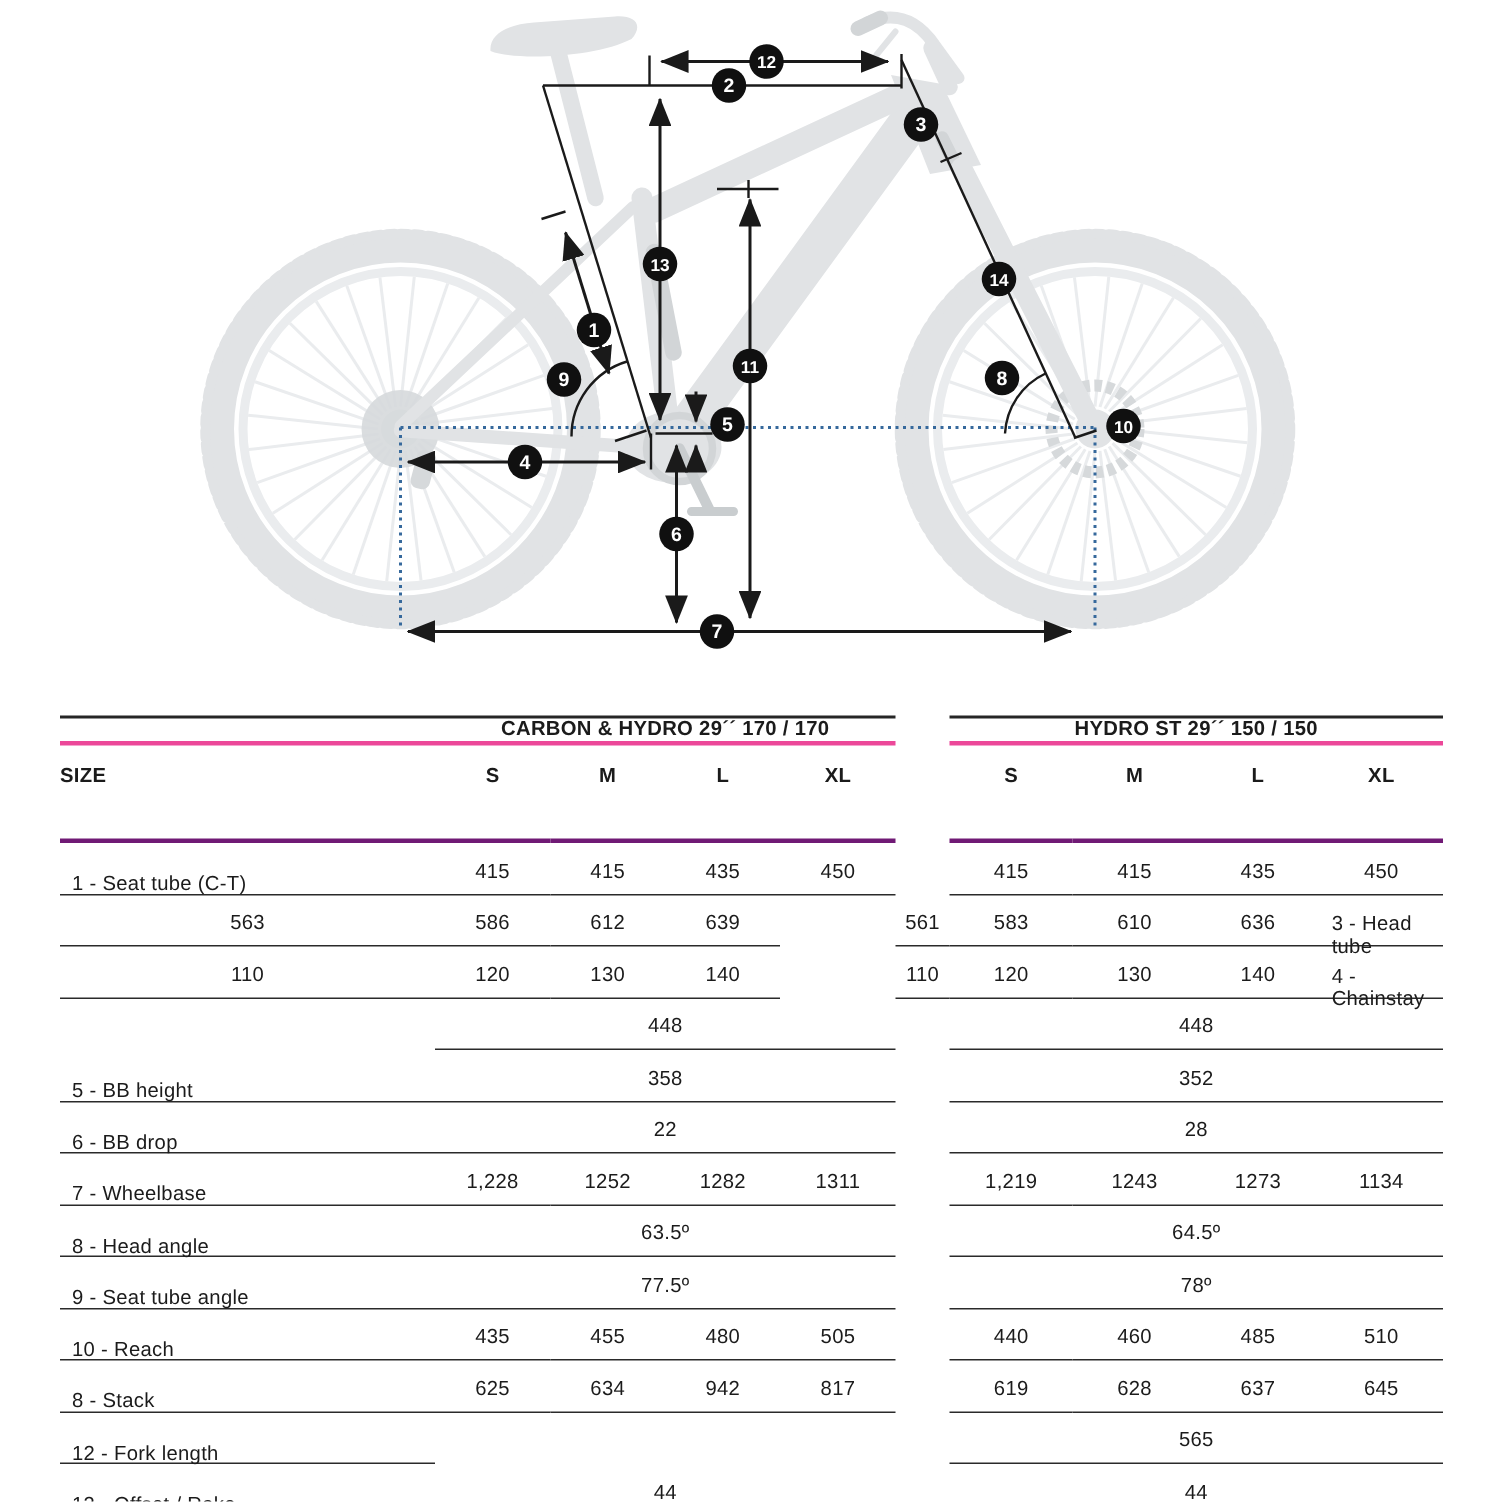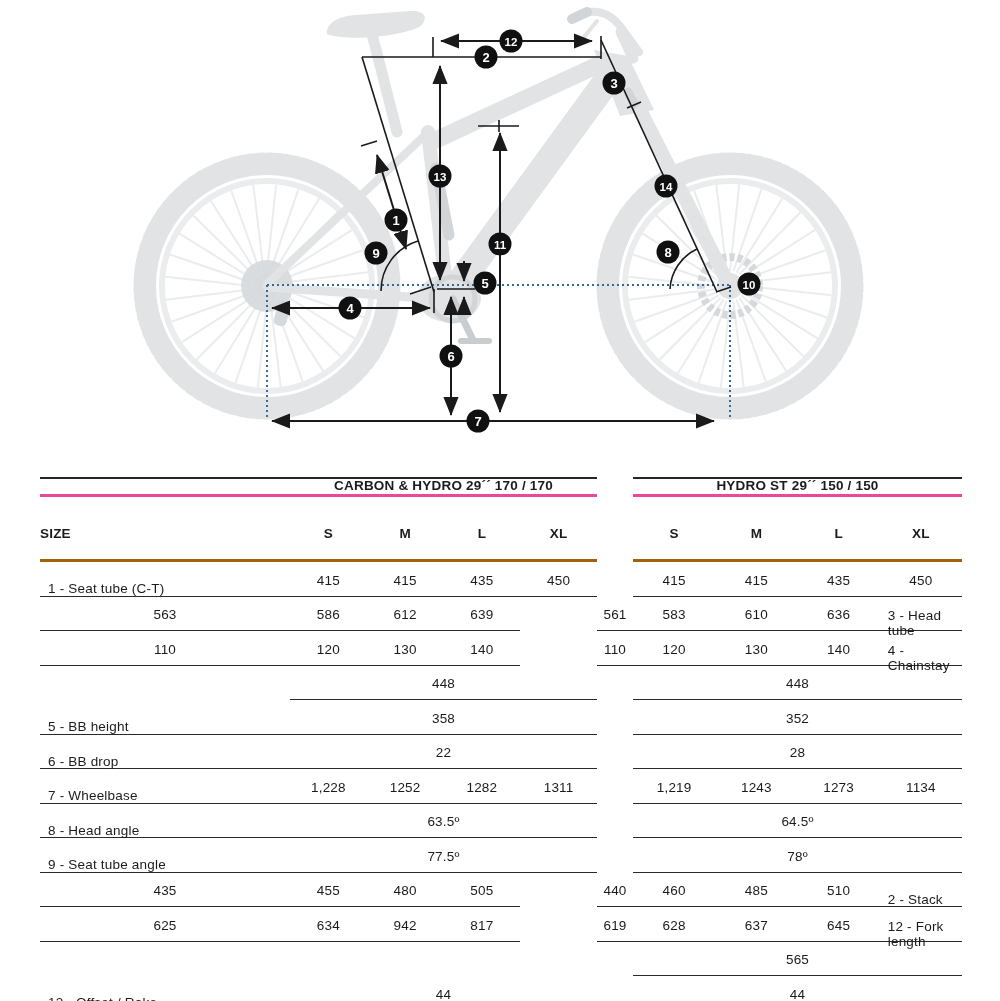--- a/index.html
+++ b/index.html
@@ -33,22 +33,22 @@
   #rule-left{left:40px;width:557px;}
   #rule-right{left:633px;width:329px;}
   .c{display:flex;align-items:center;}
   .title{
     justify-content:center;font-weight:700;
     border-bottom:3px solid #ec4899;padding-top:6px;
   }
   .tl{grid-column:1/6;padding-left:250px;}
   .tr{grid-column:7/11;}
   .hdr{
-    font-weight:700;border-bottom:3px solid #a16207;
-    align-items:flex-start;padding-top:29px;
+    font-weight:700;border-bottom:3px solid #701a75;
+    align-items:flex-start;padding-top:12px;
   }
   .hdr.num{justify-content:center;}
   .label{padding-left:8px;border-bottom:1.5px solid #2a2a2a;padding-top:20px;}
   .val{justify-content:center;border-bottom:1.5px solid #2a2a2a;padding-top:3px;}
   .gapc{border:none;}
   .merge-l{grid-column:2/6;}
   .merge-r{grid-column:7/11;}
 </style>
 </head>
 <body>
@@ -290,30 +290,31 @@
     <div class="c val">1273</div>
     <div class="c val">1134</div>
     <div class="c label">8 - Head angle</div>
     <div class="c val merge-l">63.5º</div>
     <div class="c gapc"></div>
     <div class="c val merge-r">64.5º</div>
     <div class="c label">9 - Seat tube angle</div>
     <div class="c val merge-l">77.5º</div>
     <div class="c gapc"></div>
     <div class="c val merge-r">78º</div>
+    <div class="c label">10 - Reach</div>
     <div class="c val">435</div>
     <div class="c val">455</div>
     <div class="c val">480</div>
     <div class="c val">505</div>
     <div class="c gapc"></div>
     <div class="c val">440</div>
     <div class="c val">460</div>
     <div class="c val">485</div>
     <div class="c val">510</div>
-    <div class="c label">2 - Stack</div>
+    <div class="c label">8 - Stack</div>
     <div class="c val">625</div>
     <div class="c val">634</div>
     <div class="c val">942</div>
     <div class="c val">817</div>
     <div class="c gapc"></div>
     <div class="c val">619</div>
     <div class="c val">628</div>
     <div class="c val">637</div>
     <div class="c val">645</div>
     <div class="c label">12 - Fork length</div>

